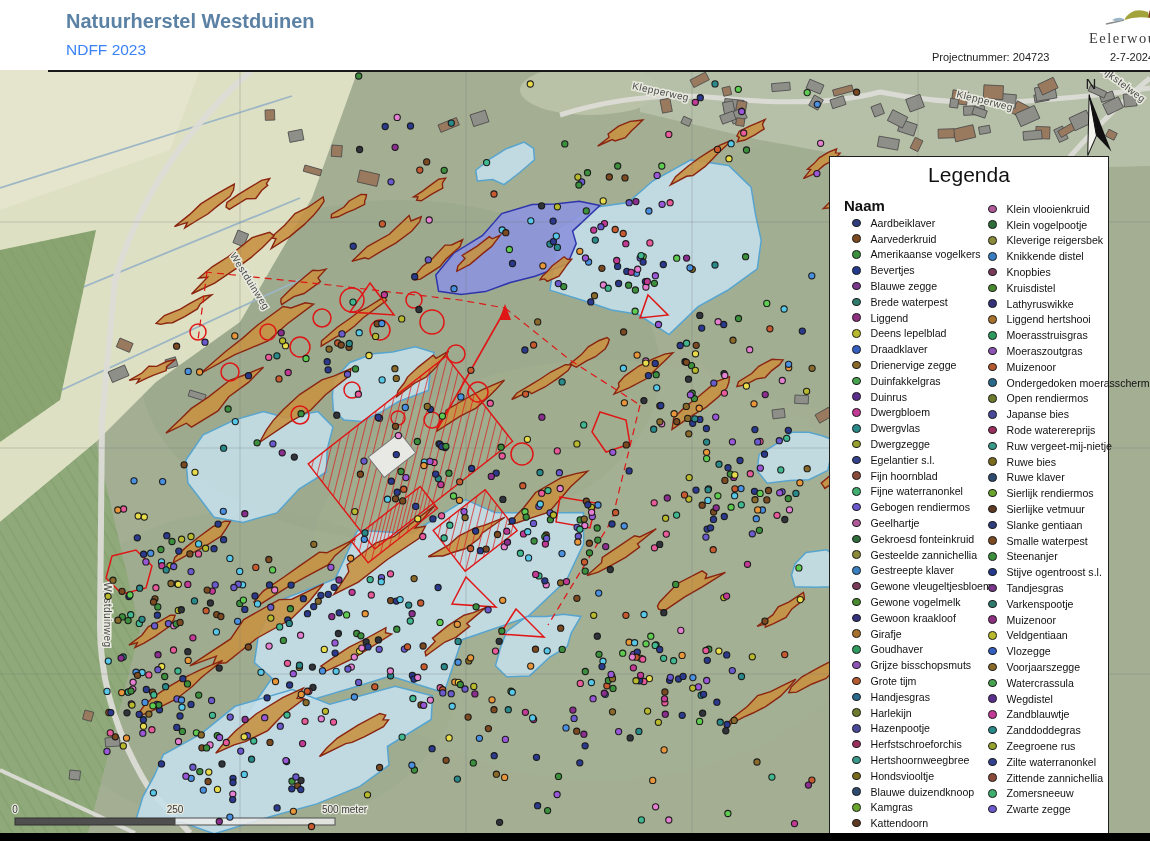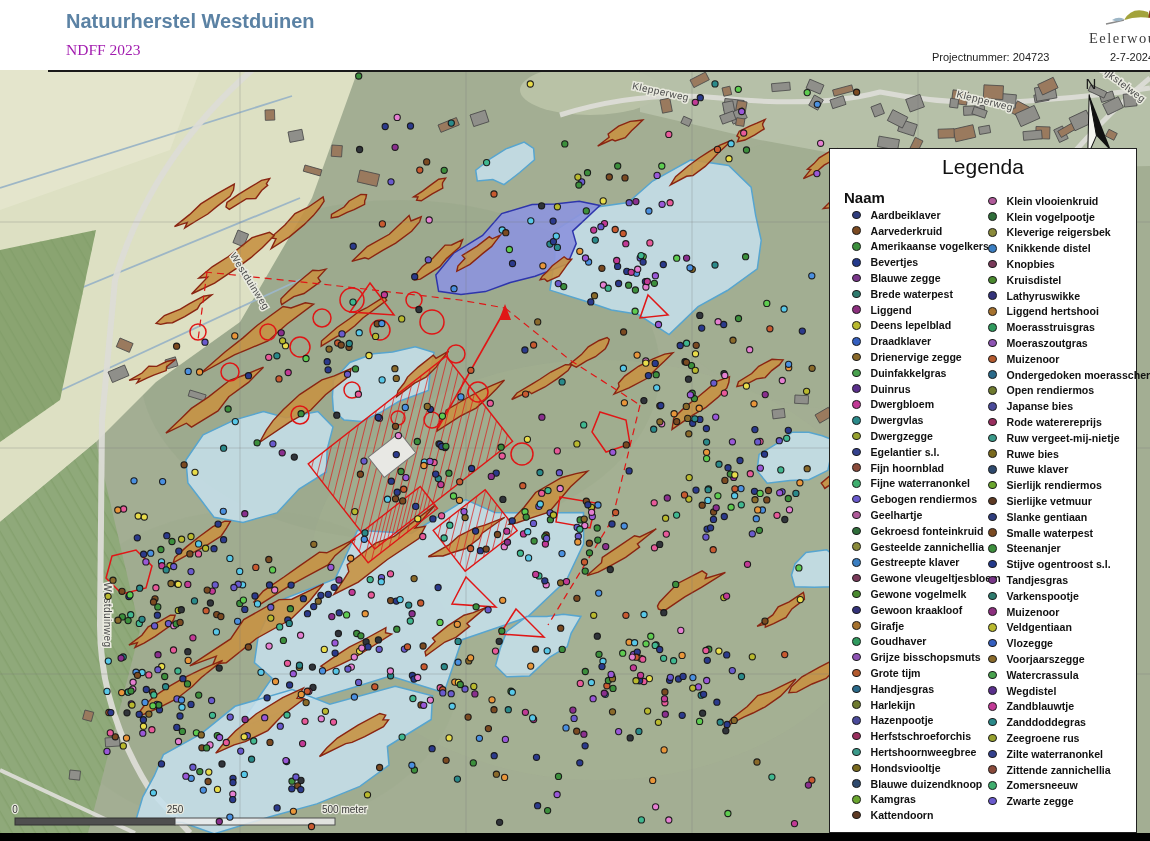--- a/index.html
+++ b/index.html
@@ -2,36 +2,36 @@
 <html><head>
 <meta charset="utf-8">
 <style>
   html,body{margin:0;padding:0;background:#ffffff;}
   .page{position:relative;width:1150px;height:841px;overflow:hidden;background:#fff;
         font-family:"Liberation Sans",sans-serif;}
   
   .header{position:absolute;left:0;top:0;width:1150px;height:70px;background:#fff;
           border-bottom:2px solid #1a1a1a;z-index:30;margin-left:48px;}
   .title{position:absolute;left:18px;top:10px;font-size:20px;font-weight:bold;color:#5b82a4;}
-  .subtitle{position:absolute;left:18px;top:41px;font-size:15.5px;color:#a21caf;font-family:Liberation Serif, serif;}
+  .subtitle{position:absolute;left:18px;top:41px;font-size:15.5px;color:#3b82f6;}
   .project{position:absolute;left:884px;top:51px;font-size:11px;color:#222;}
   .date{position:absolute;left:1062px;top:51px;font-size:11px;color:#222;}
   .logo{position:absolute;left:1028px;top:2px;width:110px;height:46px;}
   .logo-text{position:absolute;left:0;top:28px;width:110px;text-align:center;
              font-family:Liberation Serif, serif;font-size:14.5px;letter-spacing:1.5px;
              color:#3c3c3c;}
   
   .map-wrap{position:absolute;left:0;top:70px;width:1150px;height:763px;z-index:1;background:#a3ae93;}
   
-  .legend{position:absolute;left:829px;top:148px;width:308px;height:685px;background:#fff;
+  .legend{position:absolute;left:829px;top:156px;width:280px;height:685px;background:#fff;
           border:1.6px solid #1f1f1f;z-index:20;box-sizing:border-box;}
   .legend-title{position:absolute;left:0;top:6px;width:100%;text-align:center;
                 font-size:21px;color:#111;}
   .legend-naam{position:absolute;left:14px;top:40px;font-size:15px;font-weight:600;color:#111;}
-  .legend-col{position:absolute;width:146px;font-weight:bold;}
+  .legend-col{position:absolute;width:146px;}
   .legend-col.left{left:22px;top:58px;}
   .legend-col.right{left:158px;top:44px;}
   .legend-item{height:15.8px;display:flex;align-items:center;}
   .legend-dot{width:6.5px;height:6.5px;border-radius:50%;border:1.4px solid #1d1d1d;
               flex:0 0 auto;margin-right:10px;}
   .legend-label{font-size:10.6px;color:#111;white-space:nowrap;}
   
   .bottom-bar{position:absolute;left:0;top:833px;width:1150px;height:8px;background:#000;z-index:40;}
 </style>
 </head>

